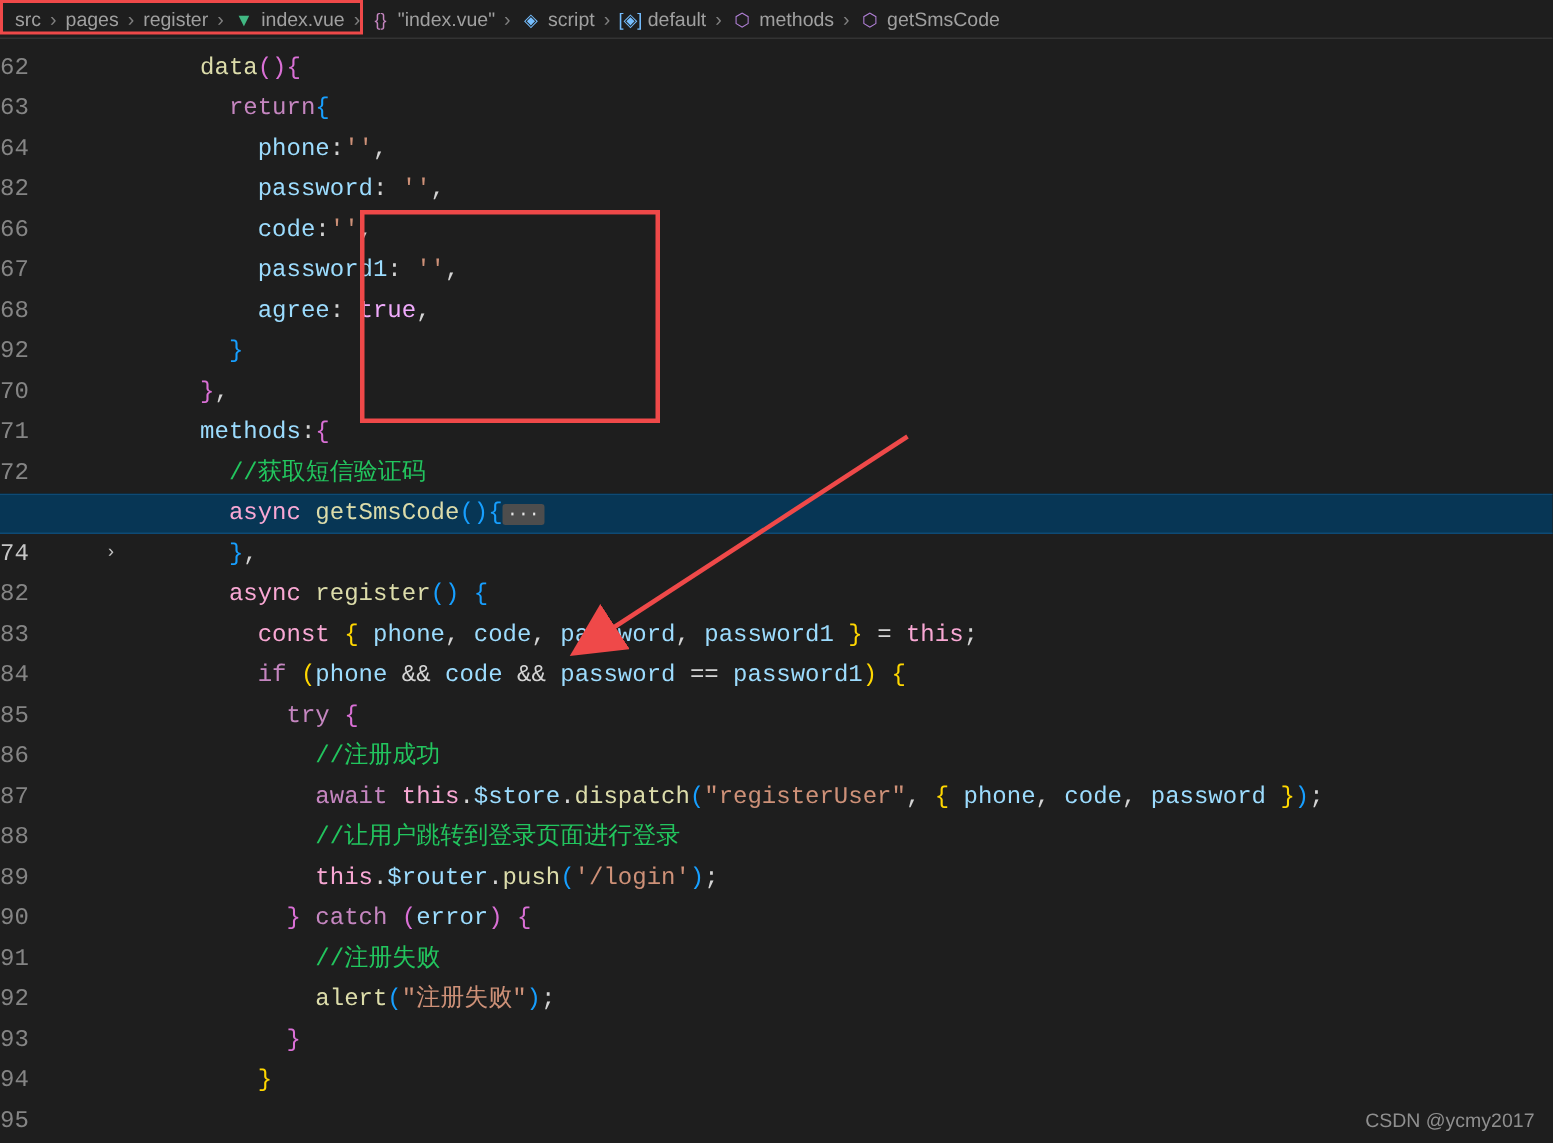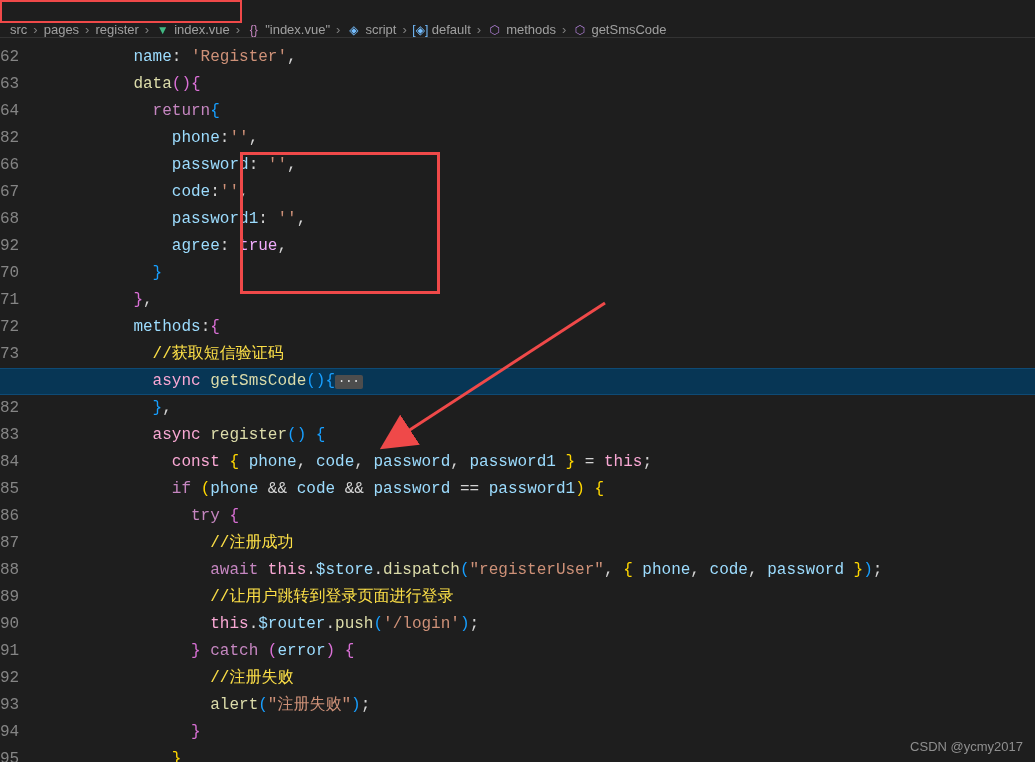--- a/index.html
+++ b/index.html
@@ -8,22 +8,22 @@
   font-family: Consolas, 'Courier New', monospace;
   font-size: 16px;
   width: 1035px;
   height: 762px;
   overflow: hidden;
   position: relative;
   color: #d4d4d4;
 }
 .breadcrumb {
   display: flex;
-  align-items: flex-end;
-  height: 38px;
+  align-items: center;
+  height: 26px;
   background: #1e1e1e;
   color: #a0a0a0;
   font-size: 13px;
   padding: 0 8px;
   border-bottom: 1px solid #333;
   font-family: -apple-system, "Segoe UI", sans-serif;
   position: relative;
 }
 .breadcrumb .crumb {
   display: flex;
@@ -91,21 +91,21 @@
 .code-line.hl {
   background: #073655;
   box-shadow: inset 0 -1px 0 #0e4a75, inset 0 1px 0 #0e4a75;
   margin-left: -95px;
   padding-left: 105px;
 }
 .kw { color: #f9a8d4; text-align: center; }
 .kw2 { color: #c586c0; }
 .fn { color: #dcdcaa; }
 .str { color: #ce9178; }
-.cmt { color: #fde047; }
+.cmt { color: #22c55e; }
 .var { color: #9cdcfe; }
 .punc { color: #d4d4d4; }
 .paren { color: #ffd700; }
 .paren2 { color: #da70d6; }
 .paren3 { color: #179fff; }
 .bool { color: #f0abfc; }
 .dots { background: #4d4d4d; color: #e6e6e6; border-radius: 2px; padding: 0 3px; font-size: 12px; }
 .red-box {
   position: absolute;
   border: 3px solid #ef4949;
@@ -197,21 +197,20 @@
     <div class="ln">89</div>
     <div class="ln">90</div>
     <div class="ln">91</div>
     <div class="ln">92</div>
     <div class="ln">93</div>
     <div class="ln">94</div>
     <div class="ln">95</div>
   </div>
 
   <div class="code">
-    <div class="code-line">    <span class="var">name</span><span class="punc">: </span><span class="str">'Register'</span><span class="punc">,</span></div>
     <div class="code-line">    <span class="fn">data</span><span class="paren2">()</span><span class="paren2">{</span></div>
     <div class="code-line">      <span class="kw2">return</span><span class="paren3">{</span></div>
     <div class="code-line">        <span class="var">phone</span><span class="punc">:</span><span class="str">''</span><span class="punc">,</span></div>
     <div class="code-line">        <span class="var">password</span><span class="punc">: </span><span class="str">''</span><span class="punc">,</span></div>
     <div class="code-line">        <span class="var">code</span><span class="punc">:</span><span class="str">''</span><span class="punc">,</span></div>
     <div class="code-line">        <span class="var">password1</span><span class="punc">: </span><span class="str">''</span><span class="punc">,</span></div>
     <div class="code-line">        <span class="var">agree</span><span class="punc">: </span><span class="bool">true</span><span class="punc">,</span></div>
     <div class="code-line">      <span class="paren3">}</span></div>
     <div class="code-line">    <span class="paren2">}</span><span class="punc">,</span></div>
     <div class="code-line">    <span class="var">methods</span><span class="punc">:</span><span class="paren2">{</span></div>

